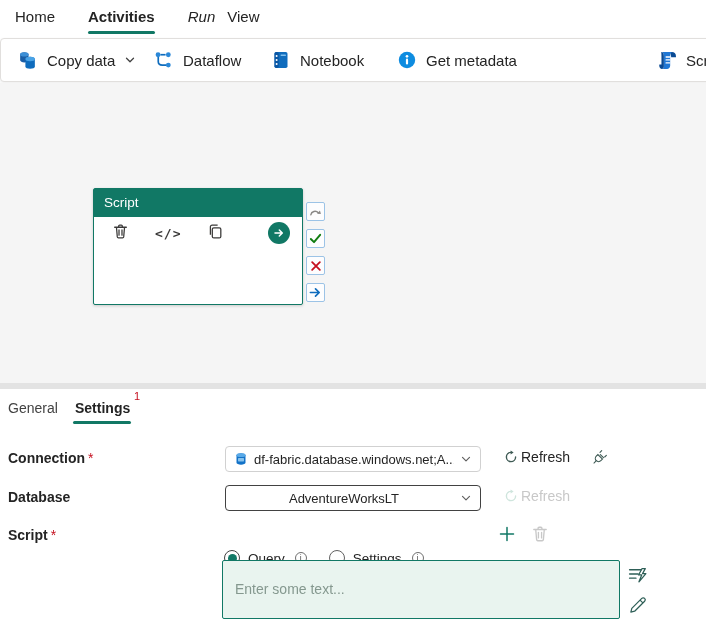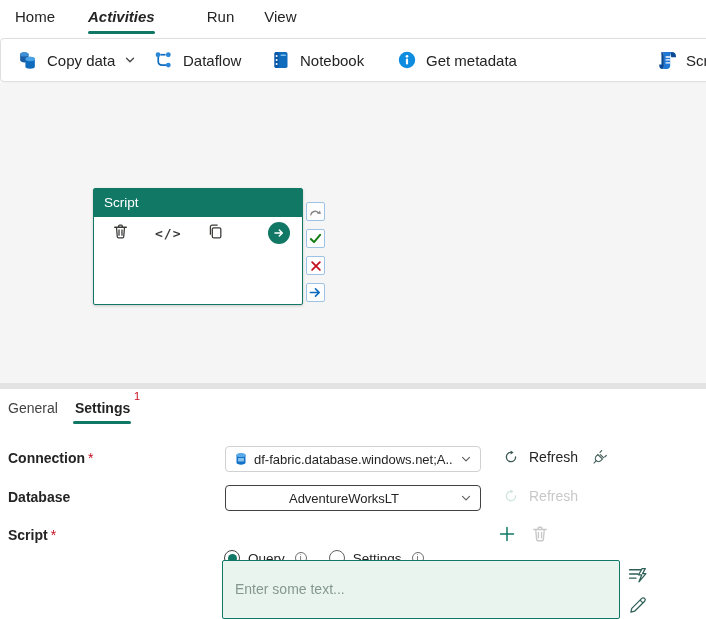--- a/index.html
+++ b/index.html
@@ -9,21 +9,21 @@
     font-family: "Liberation Sans", sans-serif;
     background: #ffffff;
     overflow: hidden;
     color: #242424;
   }
   
   .menubar { position:absolute; left:0; top:0; width:706px; height:36px; background:#fff; display:flex; align-items:center; padding-left:15px; }
   .mitem { position:relative; font-size:15px; color:#242424; height:36px; line-height:34px; cursor:default;text-align:center; }
   .mitem.active { font-weight:700; }
   .mitem.active .underline { position:absolute; left:0; right:0; bottom:2px; height:3px; background:#117865; border-radius:2px; }
-  .m-home{ margin-right:33px; } .m-act{ margin-right:52px;font-style:italic; } .m-run{ margin-right:30px; }
+  .m-home{ margin-right:33px; } .m-act{ margin-right:33px; } .m-run{ margin-right:12px;font-style:italic; }
   
   .toolbar { position:absolute; left:0; top:38px; width:712px; height:44px; background:#fff; border:1px solid #e1dfdd; border-radius:4px; box-shadow:0 2px 4px rgba(0,0,0,.07); }
   .titem { position:absolute; top:0; height:42px; display:flex; align-items:center; gap:9px; font-size:15px; color:#242424; white-space:nowrap; }
   .titem svg { flex:0 0 auto; }
   
   .canvas { position:absolute; left:0; top:83px; width:706px; height:300px; background:#f5f5f5; }
   .card { position:absolute; left:93px; top:105px; width:210px; height:117px; background:#fff; border:1px solid #117865; border-radius:2px; box-shadow:0 1px 3px rgba(0,0,0,.18); }
   .card-h { height:28px; background:#117865; color:#fff; font-size:13.5px; line-height:28px; padding-left:10px; }
   .card-b { height:55px; display:flex; align-items:center; padding-left:17px; gap:20px; }
   .card-name { font-size:15px; color:#242424; }
@@ -38,21 +38,21 @@
   .panel { position:absolute; left:0; top:389px; width:706px; height:230px; background:#fff; }
   .tab-general { position:absolute; left:8px; top:11px; font-size:14px; color:#424242; }
   .tab-settings { position:absolute; left:75px; top:11px; font-size:14px; font-weight:700; color:#242424; }
   .tab-underline { position:absolute; left:73px; top:32px; width:58px; height:3px; background:#117865; border-radius:2px; }
   .tab-badge { position:absolute; left:134px; top:1px; font-size:11px; color:#c50f1f; }
   .flabel { position:absolute; left:8px; font-size:14px; font-weight:700; color:#242424; }
   .star { color:#c50f1f; font-weight:400; margin-left:3px; }
   .dd { position:absolute; left:225px; width:256px; height:26px; background:#fff; border:1px solid #d1d1d1; border-radius:4px; display:flex; align-items:center; padding:0 8px; gap:6px; font-size:13px; }
   .dd .dd-text { flex:1; white-space:nowrap; overflow:hidden; }
   .dd.dark { border-color:#424242;text-align:center; }
-  .linkbtn { position:absolute; display:flex; gap:10px; font-size:14px; color:#242424; cursor:default; }
+  .linkbtn { position:absolute; display:flex; gap:2px; font-size:14px; color:#242424; cursor:default; }
   .linkbtn.disabled { color:#c8c8c8; }
   .radio-row { position:absolute; left:224px; top:137px; display:flex; align-items:center; gap:8px;margin-top:24px; }
   .radio-outer { width:16px; height:16px; border:1px solid #424242; border-radius:50%; display:flex; align-items:center; justify-content:center; background:#fff; }
   .radio-outer.off { border-color:#616161; }
   .radio-dot { width:9px; height:9px; border-radius:50%; background:#117865; }
   .radio-label { font-size:13.5px; color:#242424; margin-right:2px; }
   .info { width:12px; height:12px; border:1px solid #707070; border-radius:50%; display:inline-flex; align-items:center; justify-content:center; font-size:8.5px; color:#555; margin-right:14px; }
   .info::after { content:"i"; }
   .iconbtn { position:absolute; display:flex; align-items:center; justify-content:center; }
   textarea.editor { position:absolute; left:222px; top:171px; width:398px; height:59px; background:#e9f4ef; border:1px solid #117865; border-radius:2px; padding:20px 12px 6px 12px; font-family:"Liberation Sans", sans-serif; font-size:14px; color:#3a4a44; resize:none; outline:none; }

